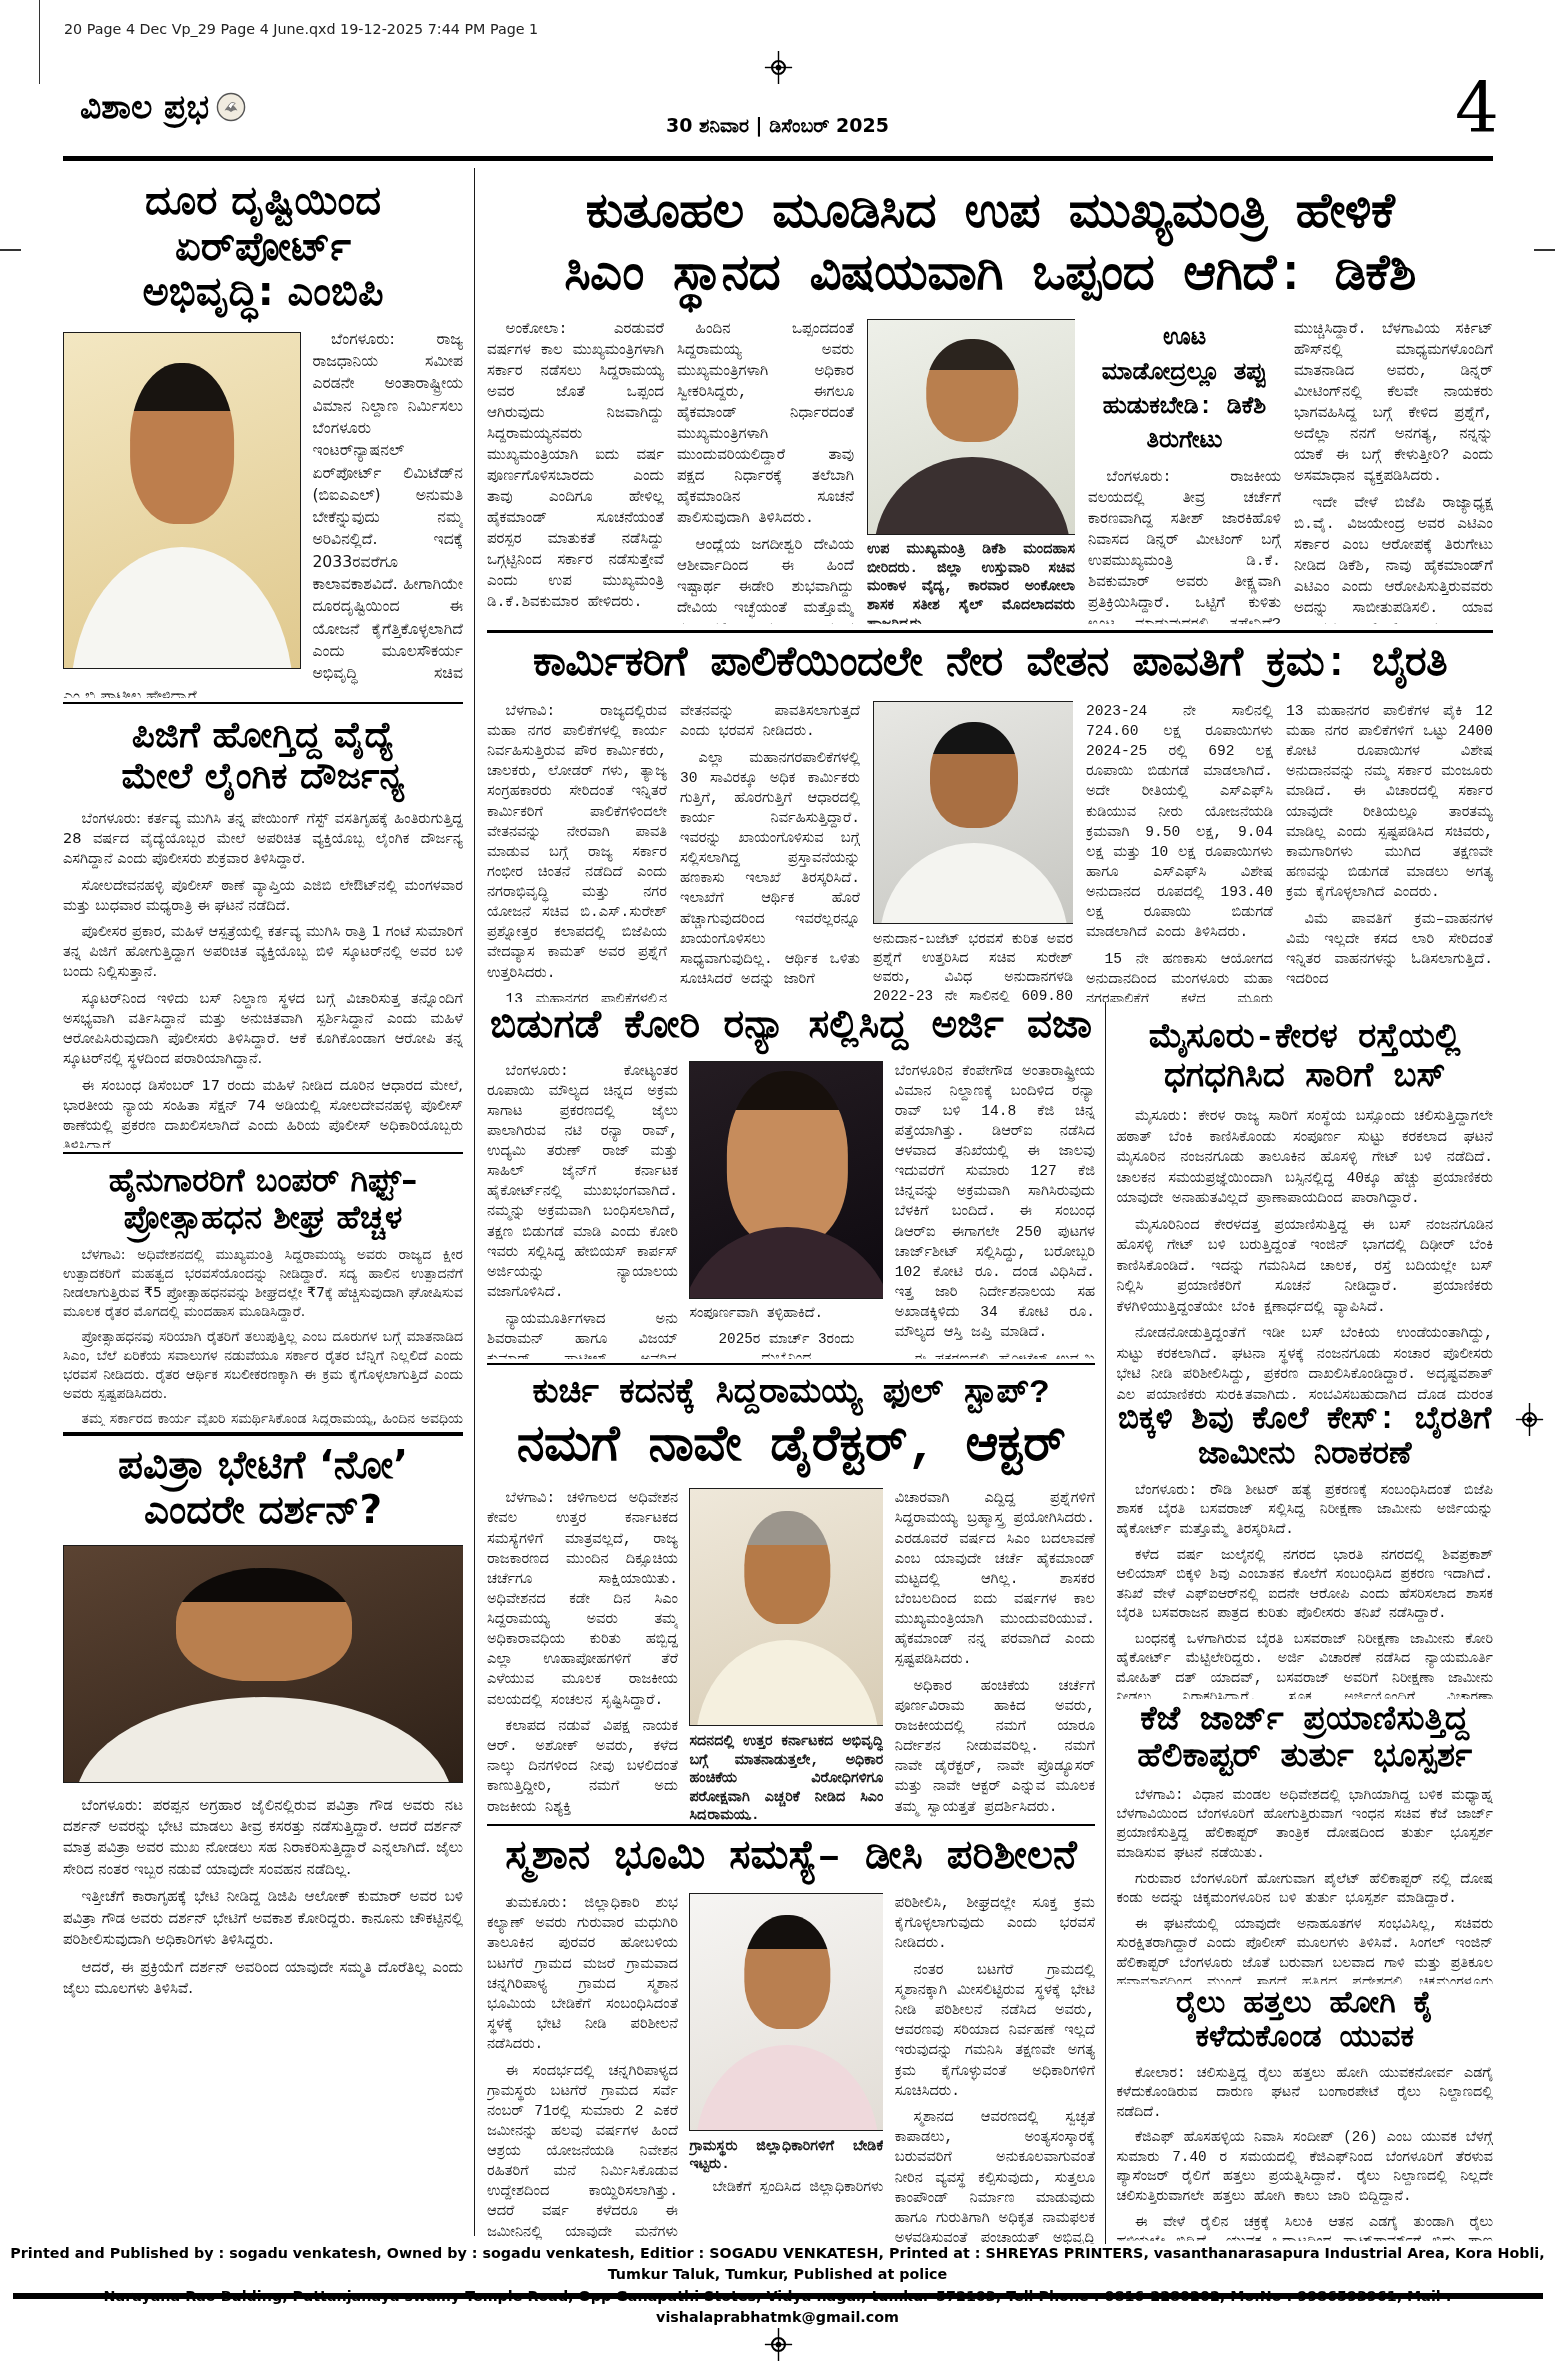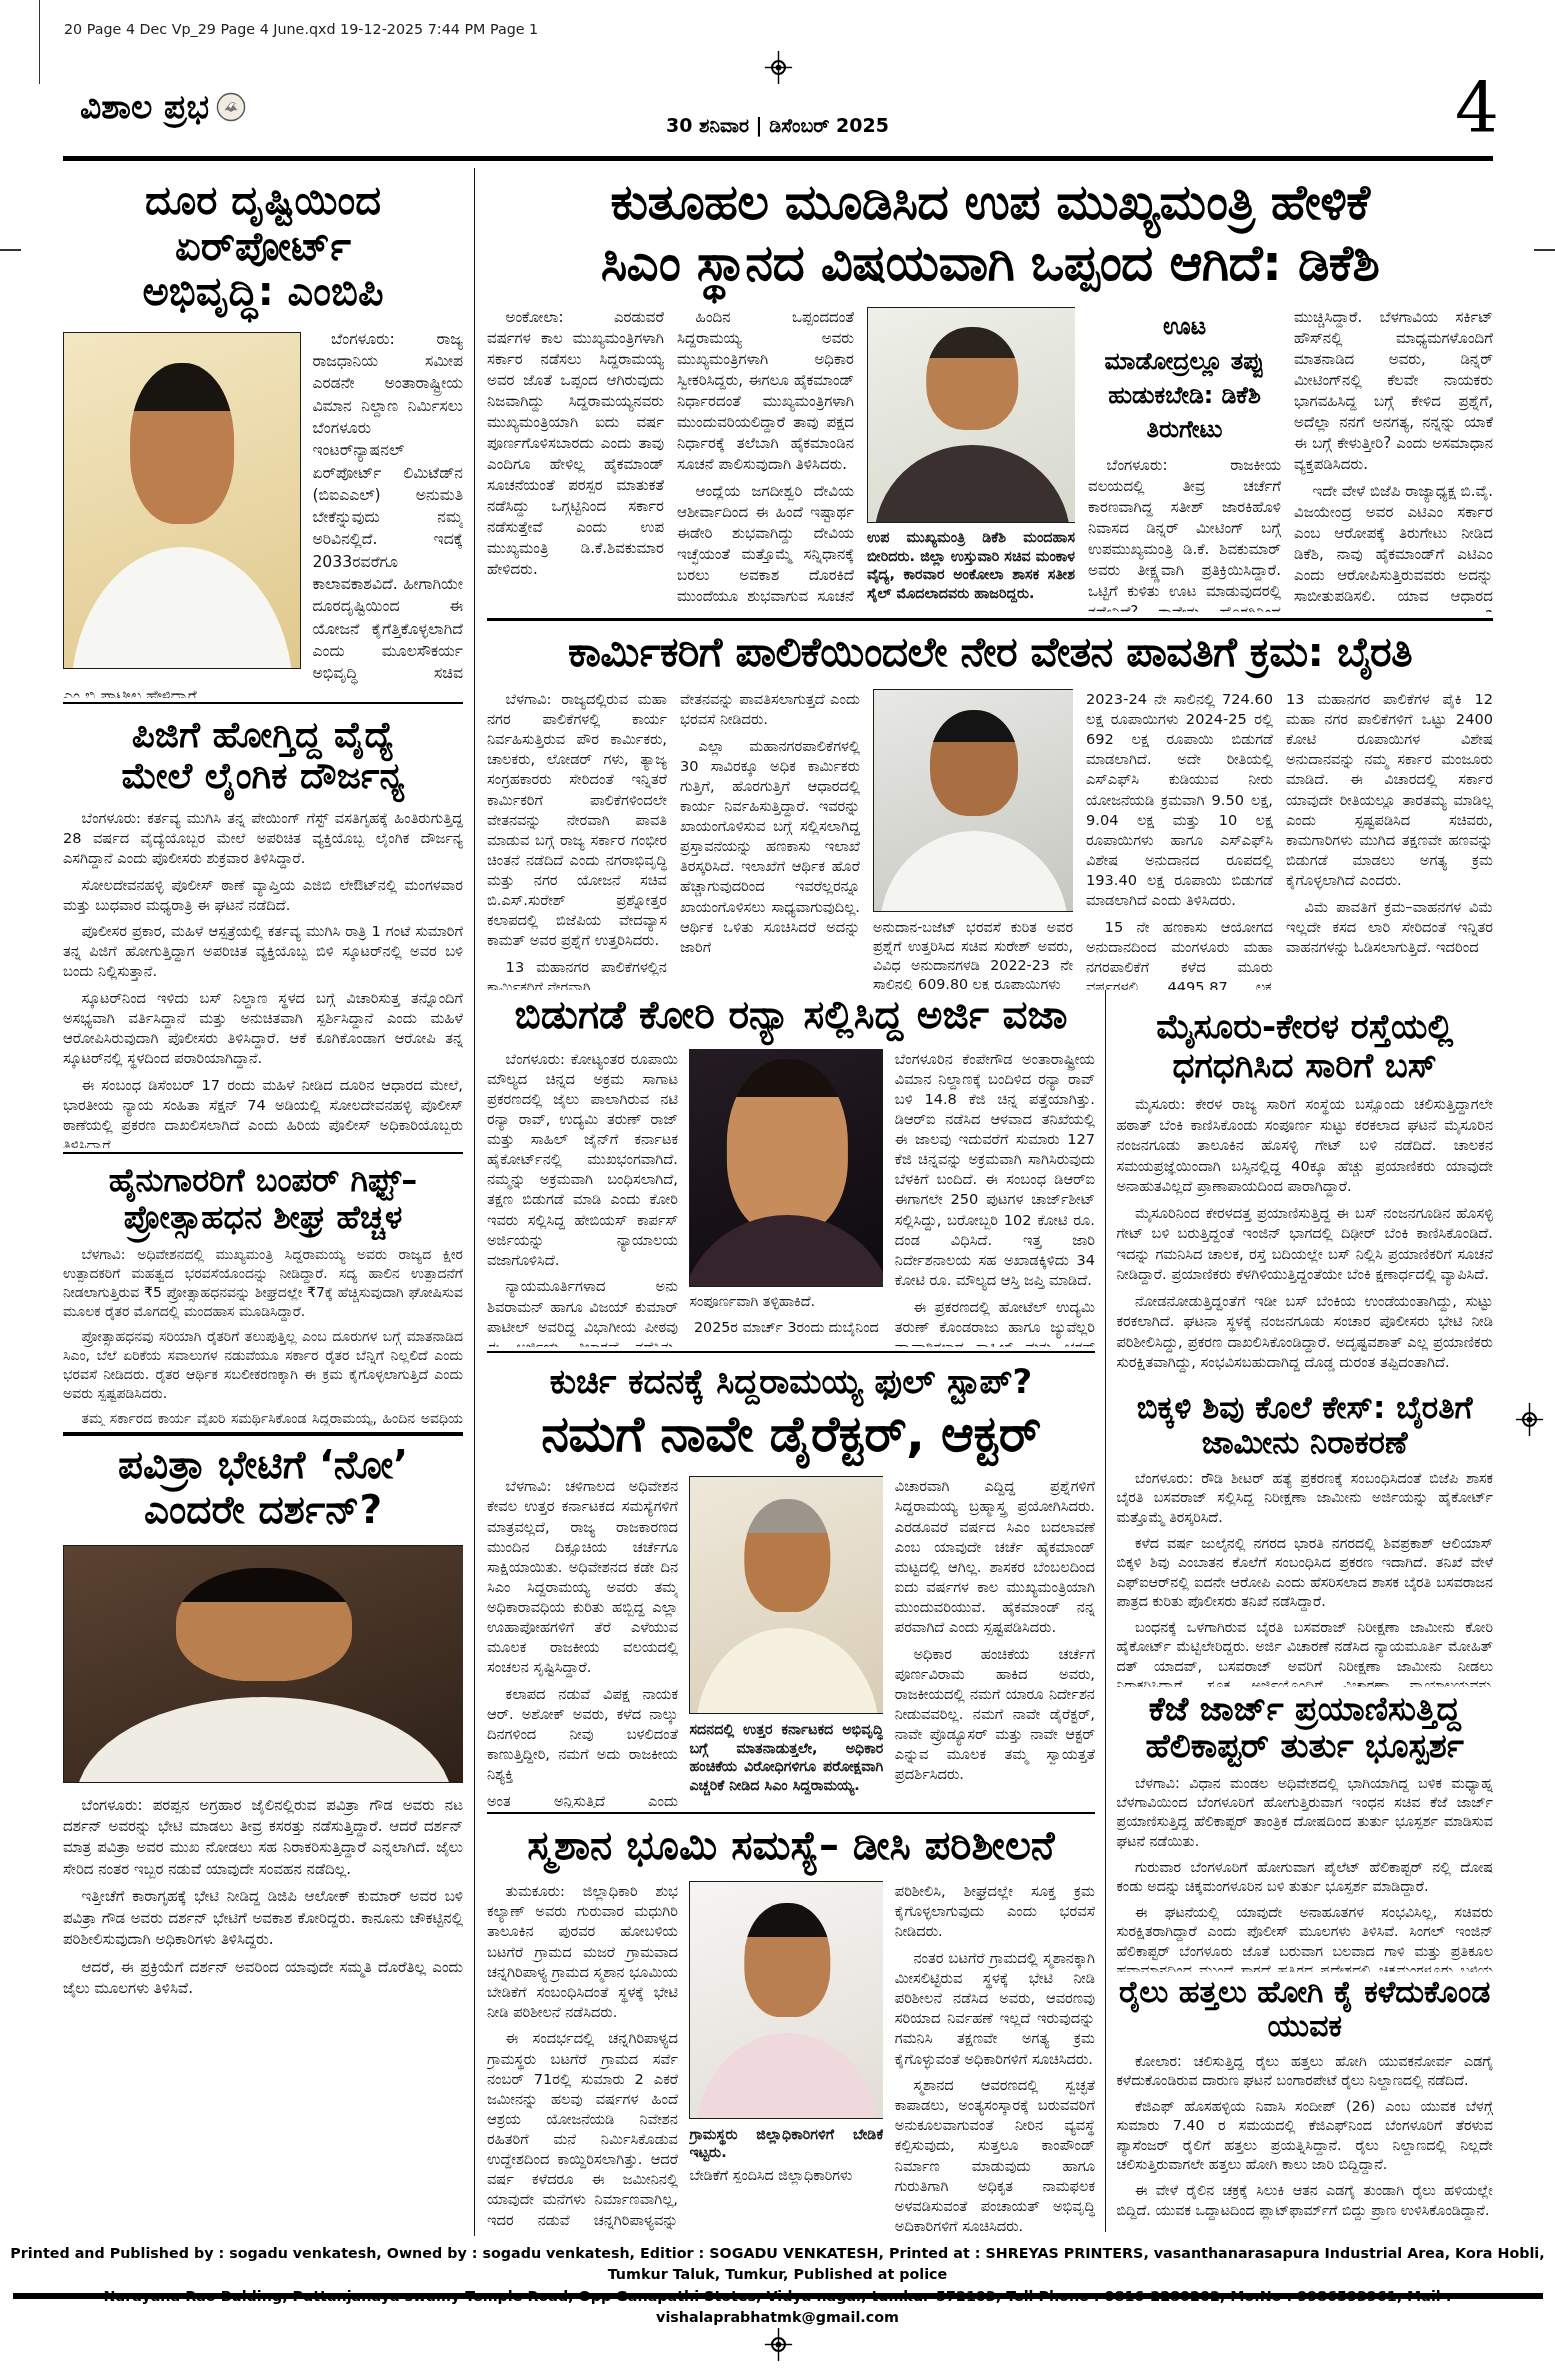--- a/index.html
+++ b/index.html
@@ -16,21 +16,21 @@
   .masthead{position:absolute;left:80px;top:87px;font-size:33px;font-weight:700;color:#000;
             display:flex;align-items:center;gap:7.1px;}
   .dateline{position:absolute;left:0;top:114px;width:100%;text-align:center;
             font-size:19px;font-weight:700;color:#000;}
   .pagenum{position:absolute;right:56px;top:74px;font-size:69px;font-weight:400;
            font-family:"DejaVu Serif",serif;color:#000;line-height:1;}
   .header-rule{position:absolute;left:63px;top:156px;width:1430px;height:5px;background:#000;}
   
   #leftrail{position:absolute;left:63px;top:168px;width:400px;height:2068px;overflow:hidden;}
   #vdiv1{position:absolute;left:474px;top:168px;width:1.4px;height:2068px;background:#1a1a1a;}
-  #main{position:absolute;left:487px;top:168px;width:1006px;height:2068px;overflow:hidden;}
+  #main{position:absolute;left:487px;top:180px;width:1006px;height:2068px;overflow:hidden;font-family:Liberation Mono, monospace;}
   
   .hl{font-weight:700;text-align:center;color:#000;line-height:1.14;}
   .bt p{margin:0 0 6.4px;text-indent:18.6px;text-align:justify;}
   .bt p:first-child{margin-top:0;}
   .cols{display:flex;gap:13px;}
   .col{overflow:hidden;}
   .rule-h{background:#000;border:0;}
   .article{overflow:hidden;}
   .caption{font-size:14.3px;font-weight:600;line-height:1.3;text-align:justify;margin-top:5.7px;}
   
@@ -268,21 +268,21 @@
           <div class="hl" style="font-size:40px;margin:4.3px 0 13px;">ಸ್ಮಶಾನ ಭೂಮಿ ಸಮಸ್ಯೆ– ಡೀಸಿ ಪರಿಶೀಲನೆ</div>
           <div class="cols" style="gap:11.4px;">
             <div class="col bt" style="width:191px;font-size:14.6px;line-height:1.38;">
               <p>ತುಮಕೂರು: ಜಿಲ್ಲಾಧಿಕಾರಿ ಶುಭ ಕಲ್ಯಾಣ್ ಅವರು ಗುರುವಾರ ಮಧುಗಿರಿ ತಾಲೂಕಿನ ಪುರವರ ಹೋಬಳಿಯ ಬಟಗೆರೆ ಗ್ರಾಮದ ಮಜರೆ ಗ್ರಾಮವಾದ ಚನ್ನಗಿರಿಪಾಳ್ಯ ಗ್ರಾಮದ ಸ್ಮಶಾನ ಭೂಮಿಯ ಬೇಡಿಕೆಗೆ ಸಂಬಂಧಿಸಿದಂತೆ ಸ್ಥಳಕ್ಕೆ ಭೇಟಿ ನೀಡಿ ಪರಿಶೀಲನೆ ನಡೆಸಿದರು.</p>
               <p>ಈ ಸಂದರ್ಭದಲ್ಲಿ ಚನ್ನಗಿರಿಪಾಳ್ಯದ ಗ್ರಾಮಸ್ಥರು ಬಟಗೆರೆ ಗ್ರಾಮದ ಸರ್ವೆ ನಂಬರ್ 71ರಲ್ಲಿ ಸುಮಾರು 2 ಎಕರೆ ಜಮೀನನ್ನು ಹಲವು ವರ್ಷಗಳ ಹಿಂದೆ ಆಶ್ರಯ ಯೋಜನೆಯಡಿ ನಿವೇಶನ ರಹಿತರಿಗೆ ಮನೆ ನಿರ್ಮಿಸಿಕೊಡುವ ಉದ್ದೇಶದಿಂದ ಕಾಯ್ದಿರಿಸಲಾಗಿತ್ತು. ಆದರೆ ವರ್ಷ ಕಳೆದರೂ ಈ ಜಮೀನಿನಲ್ಲಿ ಯಾವುದೇ ಮನೆಗಳು ನಿರ್ಮಾಣವಾಗಿಲ್ಲ, ಇದರ ನಡುವೆ ಚನ್ನಗಿರಿಪಾಳ್ಯವನ್ನು ಕಂದಾಯ</p>
             </div>
             <div class="col" style="width:194px;">
               <div class="portrait" style="width:100%;height:236px;--bg1:#f6f5f3;--bg2:#e2ddd6;--hair:#14100d;--skin:#b5order;--skin:#b97f50;--shirt:#efd9dc;"></div>
               <div class="caption">ಗ್ರಾಮಸ್ಥರು ಜಿಲ್ಲಾಧಿಕಾರಿಗಳಿಗೆ ಬೇಡಿಕೆ ಇಟ್ಟರು.</div>
               <div class="bt" style="font-size:14.3px;line-height:1.35;margin-top:4.3px;">
-                <p style="text-indent:0;text-align:left;">ಬೇಡಿಕೆಗೆ ಸ್ಪಂದಿಸಿದ ಜಿಲ್ಲಾಧಿಕಾರಿಗಳು</p>
+                <p style="text-indent:0;text-align:right;">ಬೇಡಿಕೆಗೆ ಸ್ಪಂದಿಸಿದ ಜಿಲ್ಲಾಧಿಕಾರಿಗಳು</p>
               </div>
             </div>
             <div class="col bt" style="flex:1;font-size:14.6px;line-height:1.38;">
               <p style="text-indent:0;">ಪರಿಶೀಲಿಸಿ, ಶೀಘ್ರದಲ್ಲೇ ಸೂಕ್ತ ಕ್ರಮ ಕೈಗೊಳ್ಳಲಾಗುವುದು ಎಂದು ಭರವಸೆ ನೀಡಿದರು.</p>
               <p>ನಂತರ ಬಟಗೆರೆ ಗ್ರಾಮದಲ್ಲಿ ಸ್ಮಶಾನಕ್ಕಾಗಿ ಮೀಸಲಿಟ್ಟಿರುವ ಸ್ಥಳಕ್ಕೆ ಭೇಟಿ ನೀಡಿ ಪರಿಶೀಲನೆ ನಡೆಸಿದ ಅವರು, ಆವರಣವು ಸರಿಯಾದ ನಿರ್ವಹಣೆ ಇಲ್ಲದೆ ಇರುವುದನ್ನು ಗಮನಿಸಿ ತಕ್ಷಣವೇ ಅಗತ್ಯ ಕ್ರಮ ಕೈಗೊಳ್ಳುವಂತೆ ಅಧಿಕಾರಿಗಳಿಗೆ ಸೂಚಿಸಿದರು.</p>
               <p>ಸ್ಮಶಾನದ ಆವರಣದಲ್ಲಿ ಸ್ವಚ್ಛತೆ ಕಾಪಾಡಲು, ಅಂತ್ಯಸಂಸ್ಕಾರಕ್ಕೆ ಬರುವವರಿಗೆ ಅನುಕೂಲವಾಗುವಂತೆ ನೀರಿನ ವ್ಯವಸ್ಥೆ ಕಲ್ಪಿಸುವುದು, ಸುತ್ತಲೂ ಕಾಂಪೌಂಡ್ ನಿರ್ಮಾಣ ಮಾಡುವುದು ಹಾಗೂ ಗುರುತಿಗಾಗಿ ಅಧಿಕೃತ ನಾಮಫಲಕ ಅಳವಡಿಸುವಂತೆ ಪಂಚಾಯತ್ ಅಭಿವೃದ್ಧಿ ಅಧಿಕಾರಿಗಳಿಗೆ ಸೂಚಿಸಿದರು.</p>
             </div>
           </div>
         </div>
       </div>

